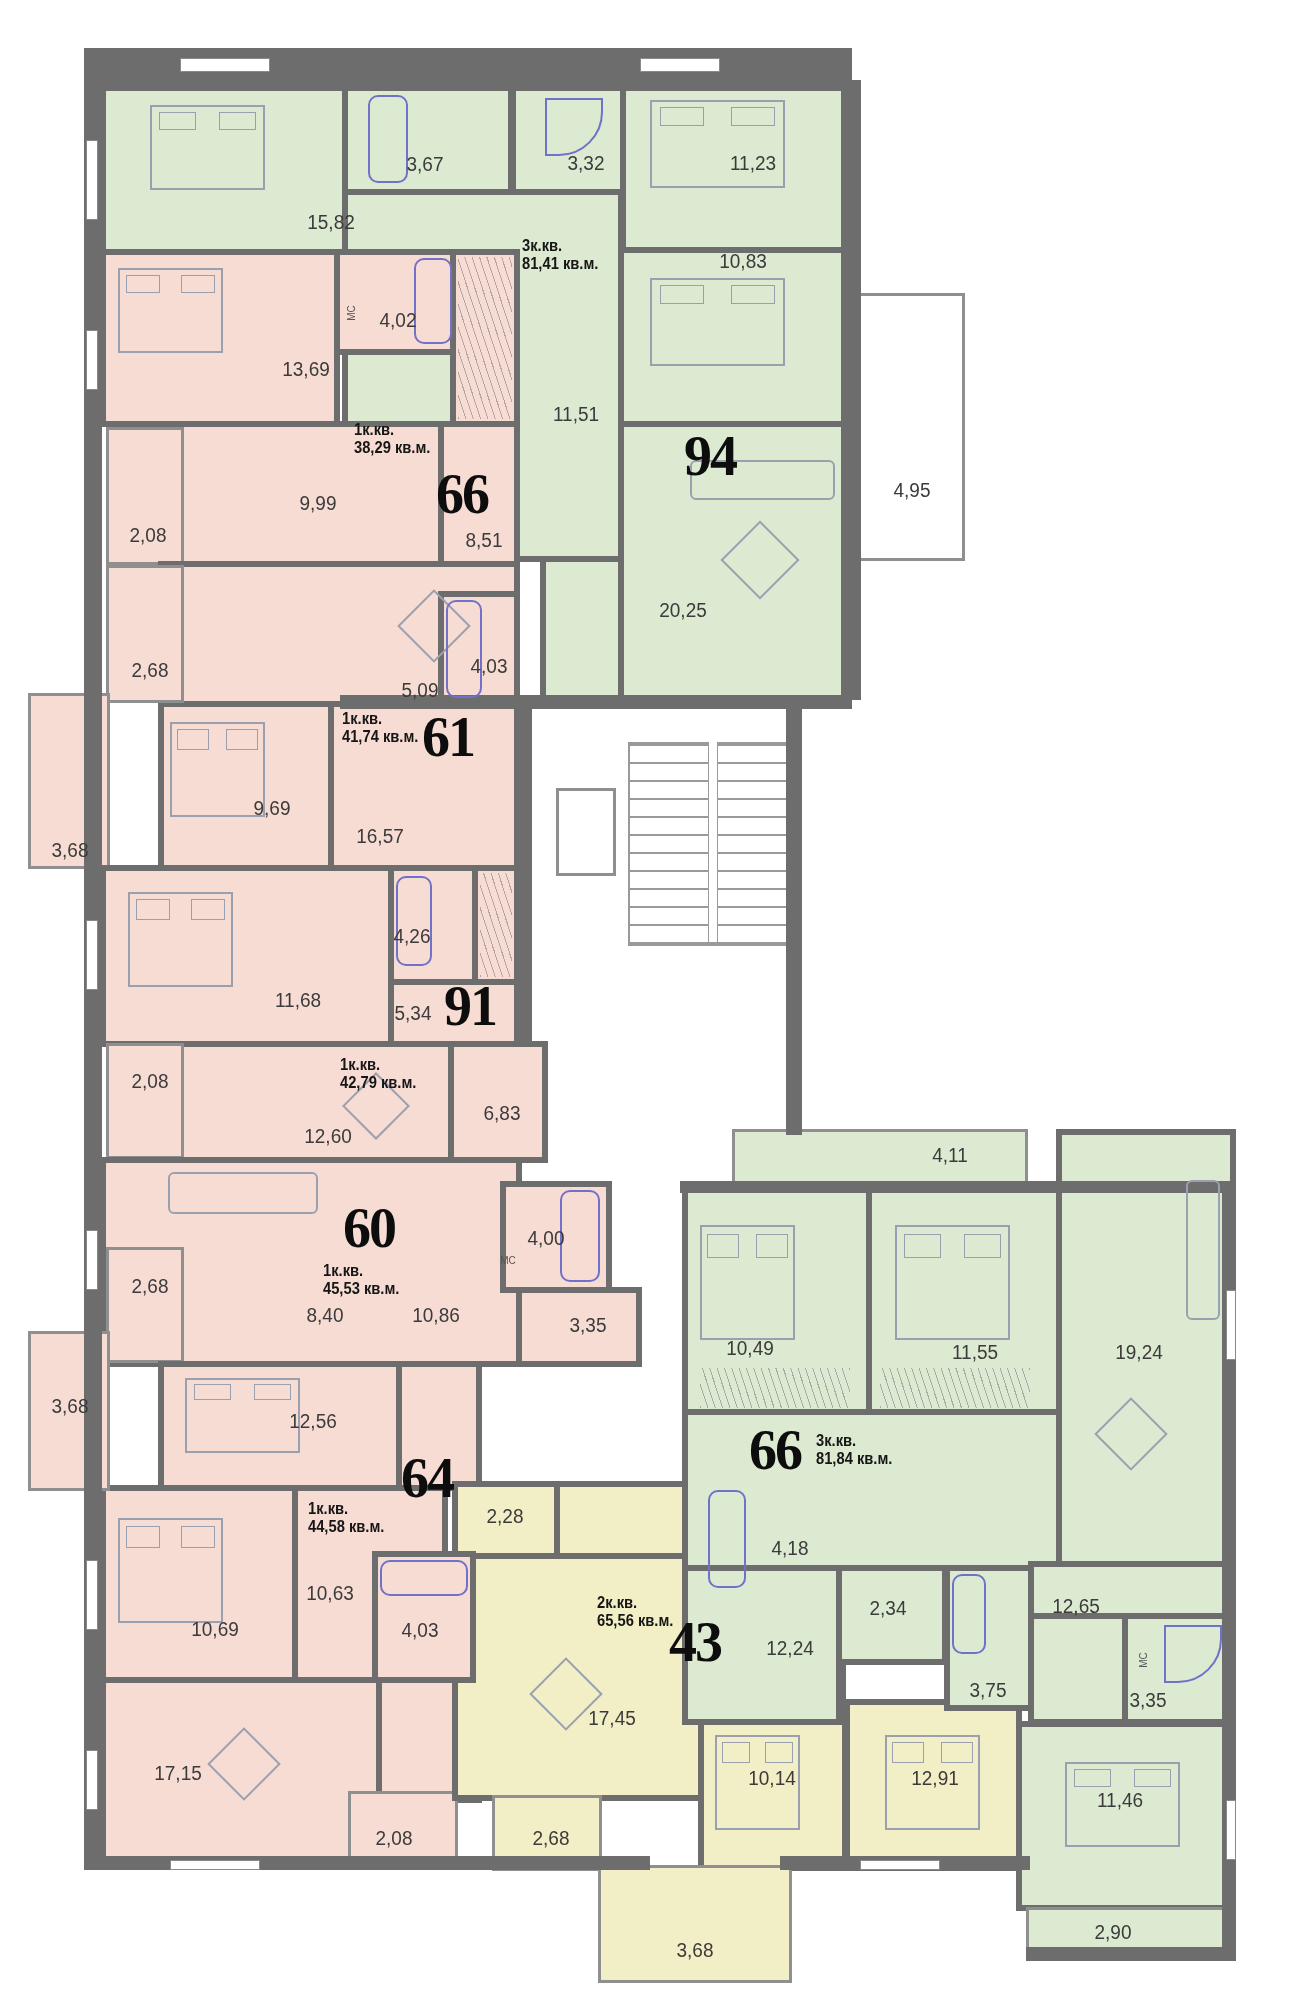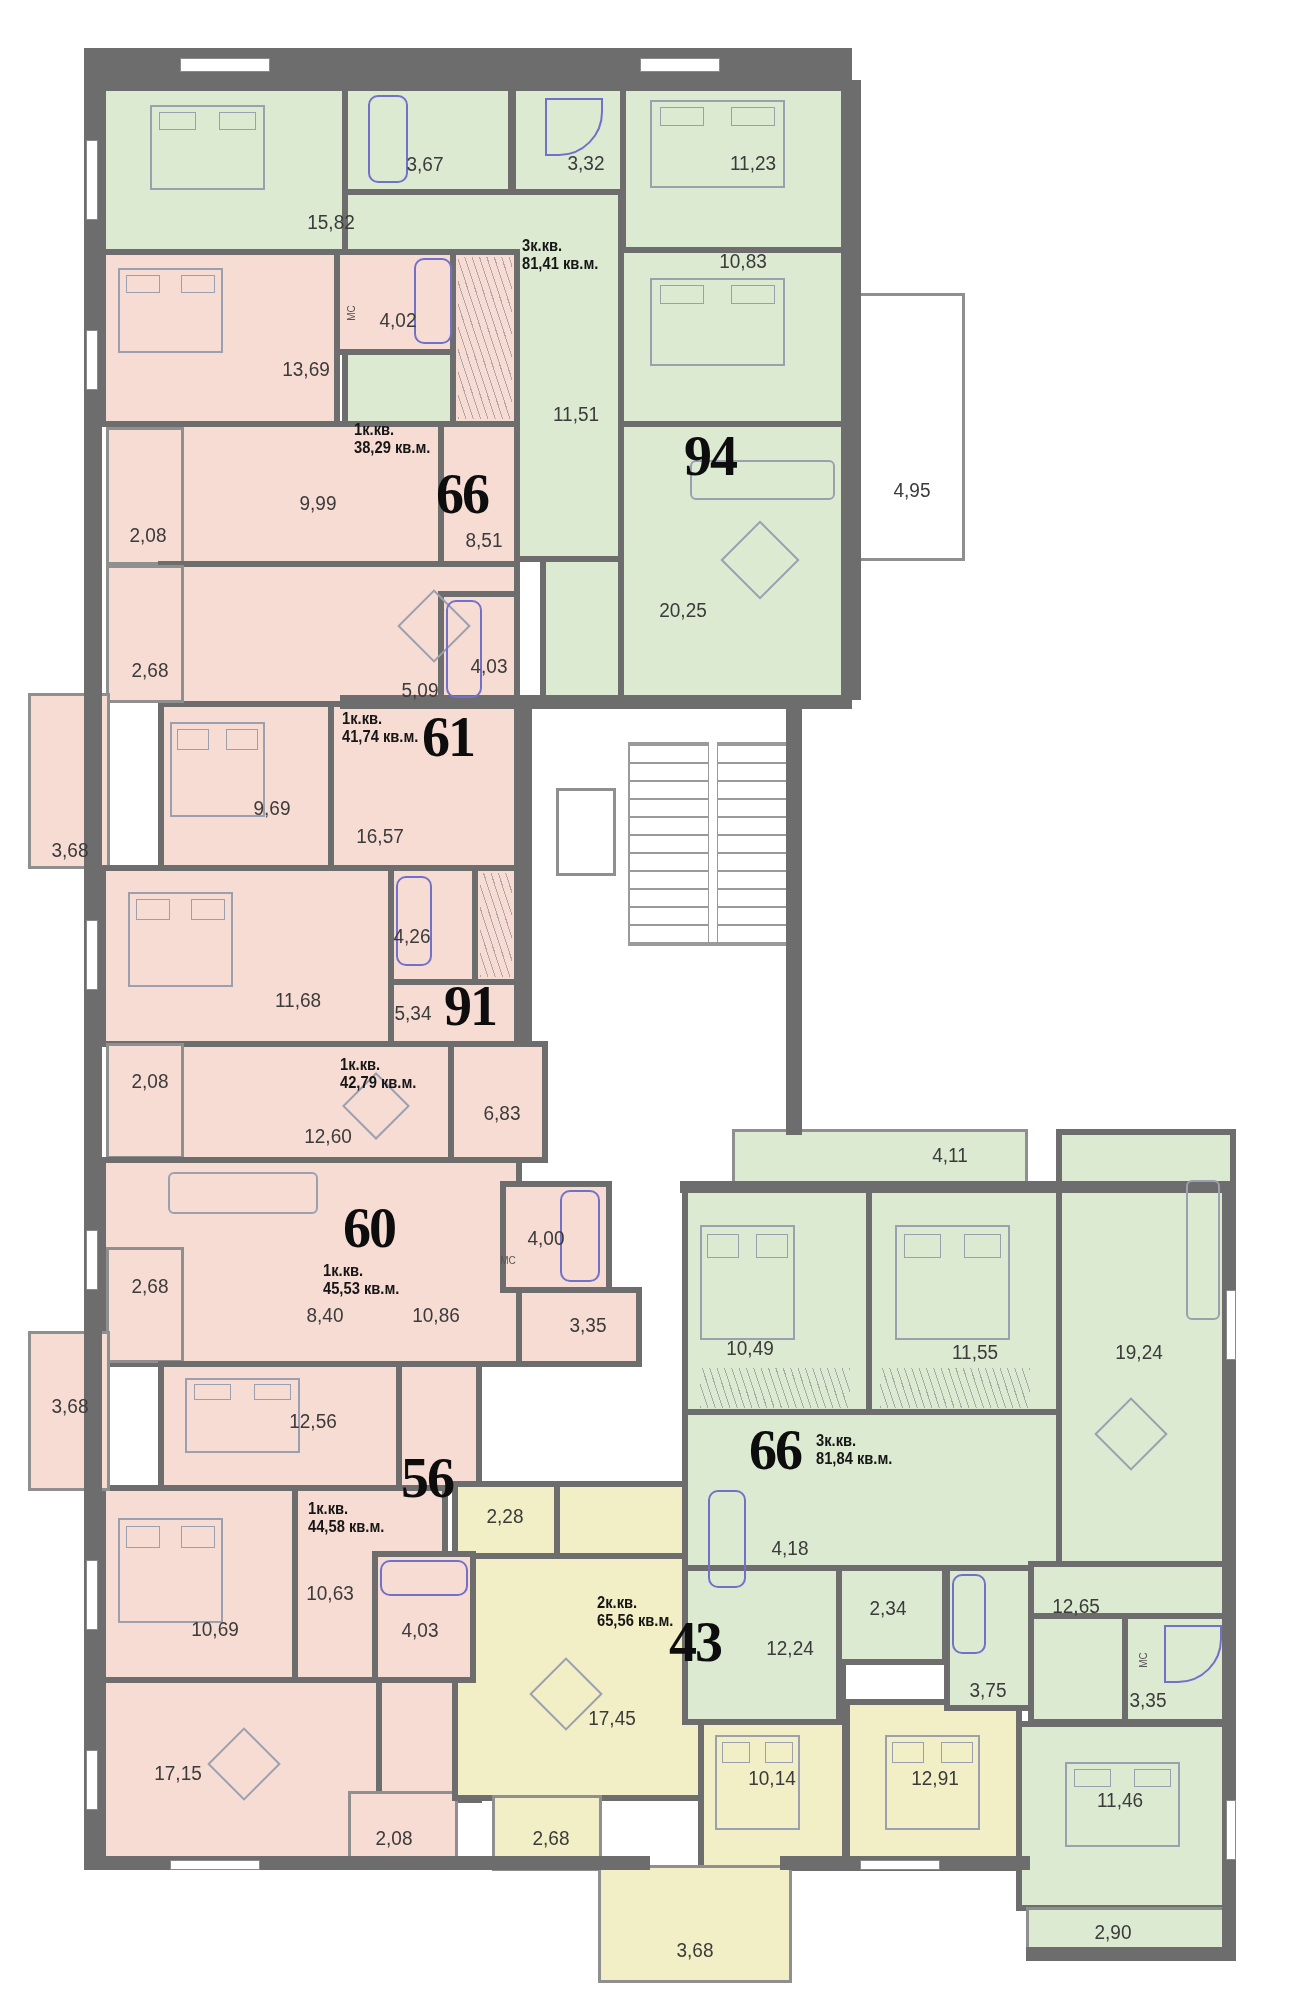--- a/index.html
+++ b/index.html
@@ -238,21 +238,21 @@
   <div class="lab" style="left:1076px;top:1606px">12,65</div>
   <div class="lab" style="left:1148px;top:1700px">3,35</div>
   <div class="lab" style="left:1120px;top:1800px">11,46</div>
   <div class="lab" style="left:1113px;top:1932px">2,90</div>
 
   <div class="num" style="left:710px;top:456px">94</div>
   <div class="num" style="left:462px;top:494px">66</div>
   <div class="num" style="left:448px;top:737px">61</div>
   <div class="num" style="left:470px;top:1006px">91</div>
   <div class="num" style="left:369px;top:1228px">60</div>
-  <div class="num" style="left:427px;top:1478px">56</div>
+  <div class="num" style="left:427px;top:1478px">64</div>
   <div class="num" style="left:695px;top:1642px">43</div>
   <div class="num" style="left:775px;top:1450px">66</div>
 
   <div class="info" style="left:522px;top:237px">
     <span style="display:block">3к.кв.</span>
     <span style="display:block">81,41 кв.м.</span>
   </div>
   <div class="info" style="left:354px;top:421px">
     <span style="display:block">1к.кв.</span>
     <span style="display:block">38,29 кв.м.</span>

